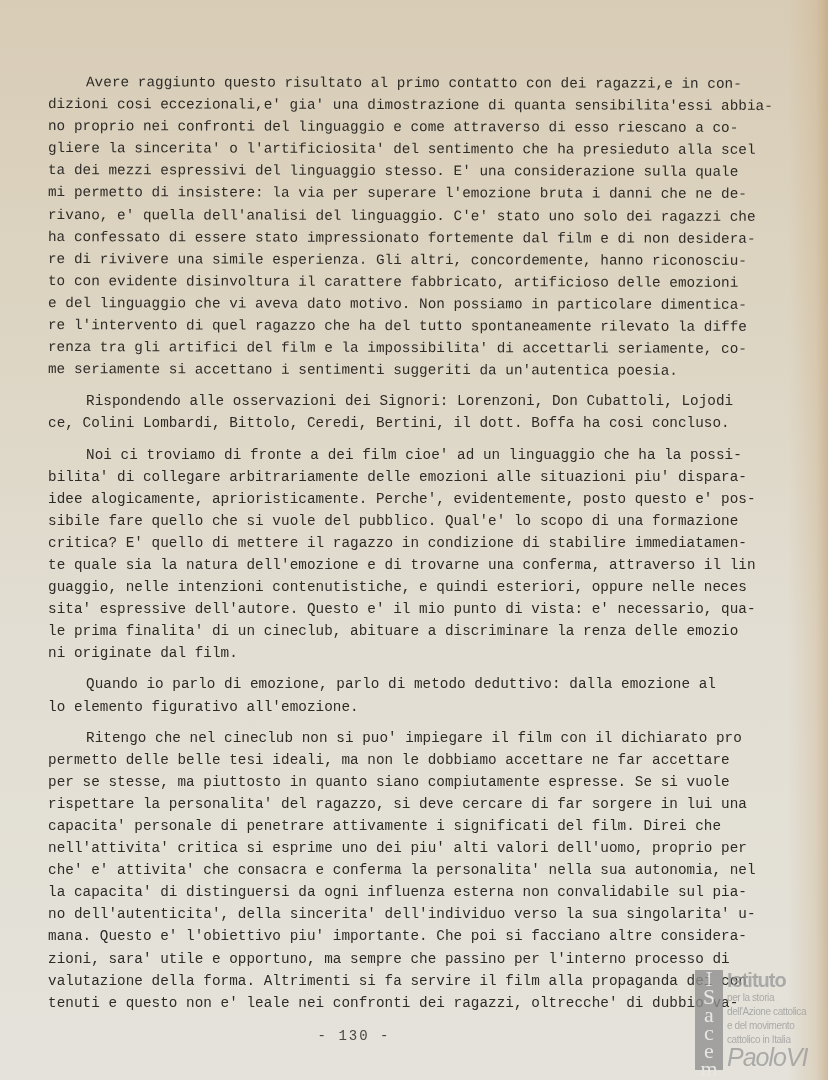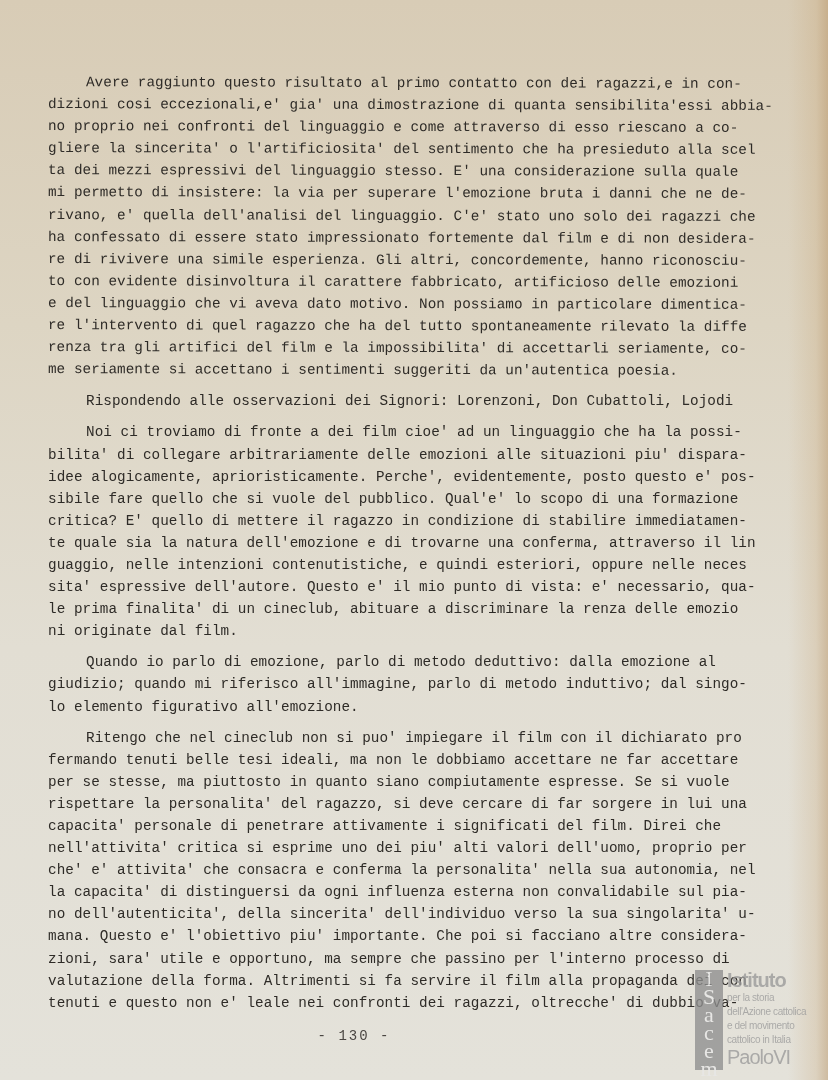--- a/index.html
+++ b/index.html
@@ -38,21 +38,21 @@
     font-family: "Liberation Serif", serif; font-size: 22px; line-height: 18px;
     text-align: center;
   }
   .wm-letters span { display: block; }
   .wm-text {
     position: absolute; left: 32px; top: 0;
     font-family: "Liberation Sans", sans-serif; color: #9a9a9a;
   }
   .wm-text .t1 { font-size: 20px; line-height: 20px; letter-spacing: -1px; font-weight: bold; }
   .wm-text .tl { font-size: 10px; line-height: 14px; letter-spacing: -0.4px; display: block; white-space: nowrap; }
-  .wm-text .t2 { font-size: 20px; line-height: 20px; letter-spacing: -1px; display: block; }
+  .wm-text .t2 { font-size: 25px; line-height: 20px; letter-spacing: -1px; display: block; font-style: italic; }
 </style>
 </head>
 <body>
 
 <div class="edge-shade"></div>
 
 <div class="page">
   <div class="para p1">
     <span class="line indent">Avere raggiunto questo risultato al primo contatto con dei ragazzi,e in con-</span>
     <span class="line">dizioni cosi eccezionali,e' gia' una dimostrazione di quanta sensibilita'essi abbia-</span>
@@ -65,44 +65,44 @@
     <span class="line">re di rivivere una simile esperienza. Gli altri, concordemente, hanno riconosciu-</span>
     <span class="line">to con evidente disinvoltura il carattere fabbricato, artificioso delle emozioni</span>
     <span class="line">e del linguaggio che vi aveva dato motivo. Non possiamo in particolare dimentica-</span>
     <span class="line">re l'intervento di quel ragazzo che ha del tutto spontaneamente rilevato la diffe</span>
     <span class="line">renza tra gli artifici del film e la impossibilita' di accettarli seriamente, co-</span>
     <span class="line">me seriamente si accettano i sentimenti suggeriti da un'autentica poesia.</span>
   </div>
 
   <div class="para p2">
     <span class="line indent">Rispondendo alle osservazioni dei Signori: Lorenzoni, Don Cubattoli, Lojodi</span>
+    <span class="line">ce, Colini Lombardi, Bittolo, Ceredi, Bertini, il dott. Boffa ha cosi concluso.</span>
   </div>
 
   <div class="para p3">
     <span class="line indent">Noi ci troviamo di fronte a dei film cioe' ad un linguaggio che ha la possi-</span>
     <span class="line">bilita' di collegare arbitrariamente delle emozioni alle situazioni piu' dispara-</span>
     <span class="line">idee alogicamente, aprioristicamente. Perche', evidentemente, posto questo e' pos-</span>
     <span class="line">sibile fare quello che si vuole del pubblico. Qual'e' lo scopo di una formazione</span>
     <span class="line">critica? E' quello di mettere il ragazzo in condizione di stabilire immediatamen-</span>
     <span class="line">te quale sia la natura dell'emozione e di trovarne una conferma, attraverso il lin</span>
     <span class="line">guaggio, nelle intenzioni contenutistiche, e quindi esteriori, oppure nelle neces</span>
     <span class="line">sita' espressive dell'autore. Questo e' il mio punto di vista: e' necessario, qua-</span>
     <span class="line">le prima finalita' di un cineclub, abituare a discriminare la renza delle emozio</span>
     <span class="line">ni originate dal film.</span>
   </div>
 
   <div class="para p4">
     <span class="line indent">Quando io parlo di emozione, parlo di metodo deduttivo: dalla emozione al</span>
-    <span class="line">giudizio; quando mi riferisco all'immagine, parlo di metodo induttivo; dal singo-</span>
     <span class="line">lo elemento figurativo all'emozione.</span>
   </div>
 
   <div class="para p5">
     <span class="line indent">Ritengo che nel cineclub non si puo' impiegare il film con il dichiarato pro</span>
-    <span class="line">fermando tenuti belle tesi ideali, ma non le dobbiamo accettare ne far accettare</span>
+    <span class="line">permetto delle belle tesi ideali, ma non le dobbiamo accettare ne far accettare</span>
     <span class="line">per se stesse, ma piuttosto in quanto siano compiutamente espresse. Se si vuole</span>
     <span class="line">rispettare la personalita' del ragazzo, si deve cercare di far sorgere in lui una</span>
     <span class="line">capacita' personale di penetrare attivamente i significati del film. Direi che</span>
     <span class="line">nell'attivita' critica si esprime uno dei piu' alti valori dell'uomo, proprio per</span>
     <span class="line">che' e' attivita' che consacra e conferma la personalita' nella sua autonomia, nel</span>
     <span class="line">la capacita' di distinguersi da ogni influenza esterna non convalidabile sul pia-</span>
     <span class="line">no dell'autenticita', della sincerita' dell'individuo verso la sua singolarita' u-</span>
     <span class="line">mana. Questo e' l'obiettivo piu' importante. Che poi si facciano altre considera-</span>
     <span class="line">zioni, sara' utile e opportuno, ma sempre che passino per l'interno processo di</span>
     <span class="line">valutazione della forma. Altrimenti si fa servire il film alla propaganda dei con</span>

